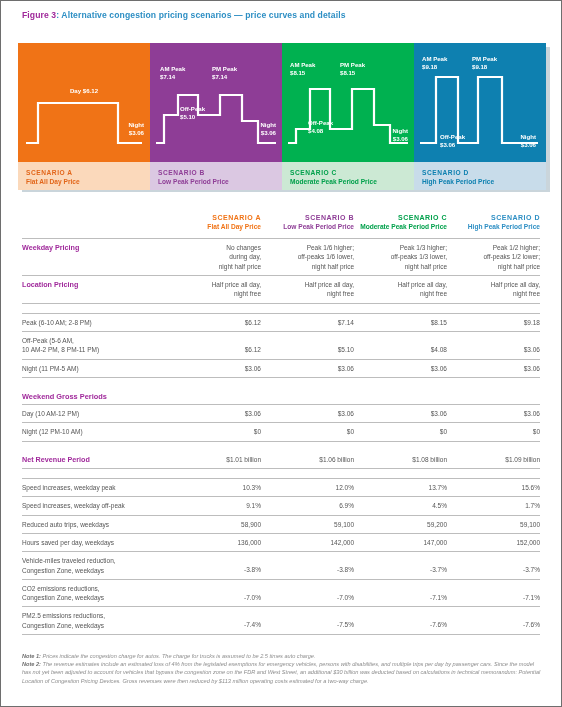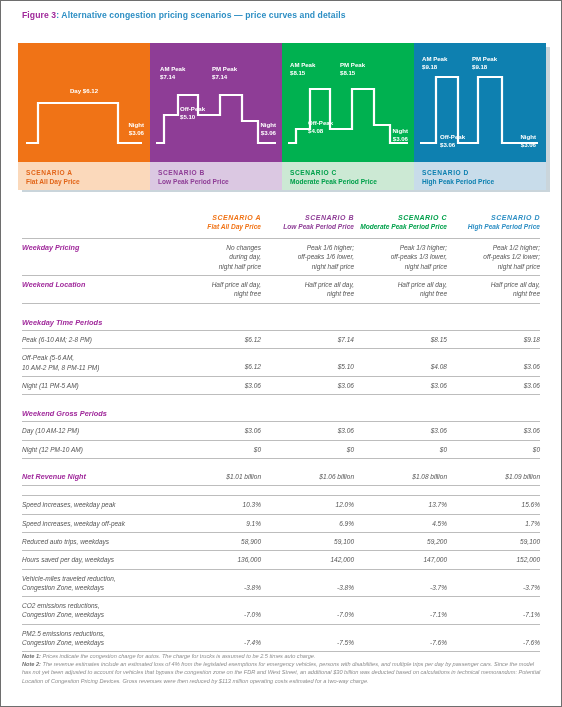--- a/index.html
+++ b/index.html
@@ -42,21 +42,21 @@
   .p-d .plot{background:#0E80B0;} .p-d .foot{background:#C8DCEA;} .p-d .sc-name,.p-d .sc-sub{color:#0E80B0;}
 
   .plot svg{position:absolute;left:0;top:0;width:100%;height:100%;}
   .curve-label{
     position:absolute;color:#ffffff;font-size:6.1px;font-weight:bold;
     line-height:7.6px;text-align:center;white-space:nowrap;
   }
 
   
   .table{position:absolute;left:22px;top:214px;width:518px;}
-  table{border-collapse:collapse;width:518px;table-layout:fixed;font-style:italic;}
+  table{border-collapse:collapse;width:518px;table-layout:fixed;}
   col.lbl{width:146px;}
   col.val{width:93px;}
   td,th{padding:0;vertical-align:top;}
 
   .hdr-cell{text-align:right;padding:0 0 7px 0;line-height:8.6px;}
   .hdr-name{font-size:7px;font-weight:bold;letter-spacing:.5px;display:block;}
   .hdr-sub{font-size:6.6px;font-weight:bold;display:block;}
   .h-a .hdr-name,.h-a .hdr-sub{color:#F07316;}
   .h-b .hdr-name,.h-b .hdr-sub{color:#8E3D96;}
   .h-c .hdr-name,.h-c .hdr-sub{color:#00A04B;}
@@ -211,39 +211,35 @@
 night half price</td>
         <td class="cell pre" style="white-space: pre-line;">Peak 1/3 higher;
 off-peaks 1/3 lower,
 night half price</td>
         <td class="cell pre" style="white-space: pre-line;">Peak 1/2 higher;
 off-peaks 1/2 lower;
 night half price</td>
       </tr>
 
       <tr class="rule">
-        <td class="rowlabel big">Weekend Location</td>
+        <td class="rowlabel big">Location Pricing</td>
         <td class="cell pre" style="white-space: pre-line;">Half price all day,
 night free</td>
         <td class="cell pre" style="white-space: pre-line;">Half price all day,
 night free</td>
         <td class="cell pre" style="white-space: pre-line;">Half price all day,
 night free</td>
         <td class="cell pre" style="white-space: pre-line;">Half price all day,
 night free</td>
       </tr>
 
       <tr class="spacer rule">
             <td colspan="5"></td>
           </tr>
 
-      <tr>
-        <td class="rowlabel sect">Weekday Time Periods</td>
-        <td colspan="4"></td>
-      </tr>
       <tr class="rule">
         <td class="rowlabel pre" style="white-space: pre-line;">Peak (6-10 AM; 2-8 PM)</td>
         <td class="cell">$6.12</td>
         <td class="cell">$7.14</td>
         <td class="cell">$8.15</td>
         <td class="cell">$9.18</td>
       </tr>
       <tr class="rule">
         <td class="rowlabel pre" style="white-space: pre-line;">Off-Peak (5-6 AM,
 10 AM-2 PM, 8 PM-11 PM)</td>
@@ -281,21 +277,21 @@
         <td class="cell">$0</td>
         <td class="cell">$0</td>
         <td class="cell">$0</td>
       </tr>
 
       <tr class="spacer rule">
             <td colspan="5"></td>
           </tr>
 
       <tr>
-        <td class="rowlabel big">Net Revenue Night</td>
+        <td class="rowlabel big">Net Revenue Period</td>
         <td class="cell">$1.01 billion</td>
         <td class="cell">$1.06 billion</td>
         <td class="cell">$1.08 billion</td>
         <td class="cell">$1.09 billion</td>
       </tr>
 
       <tr class="spacer rule">
             <td colspan="5"></td>
           </tr>
 

